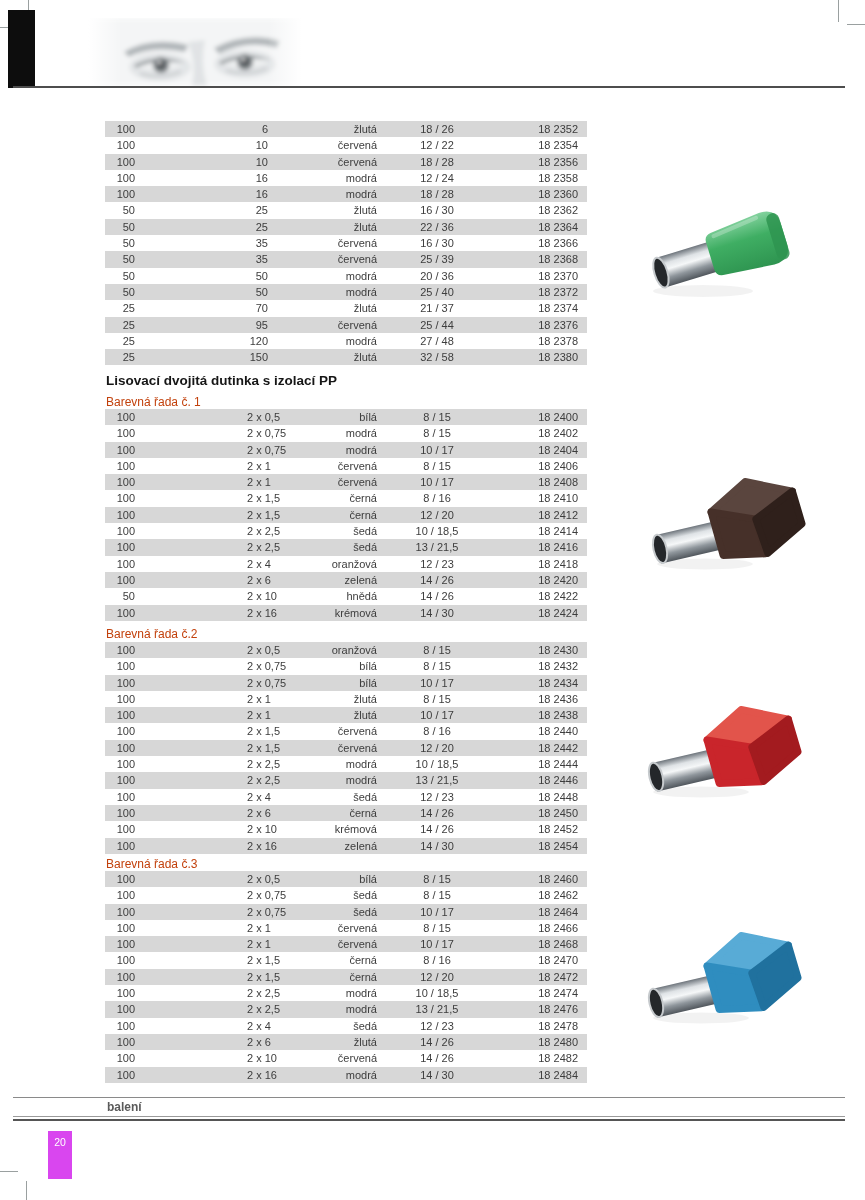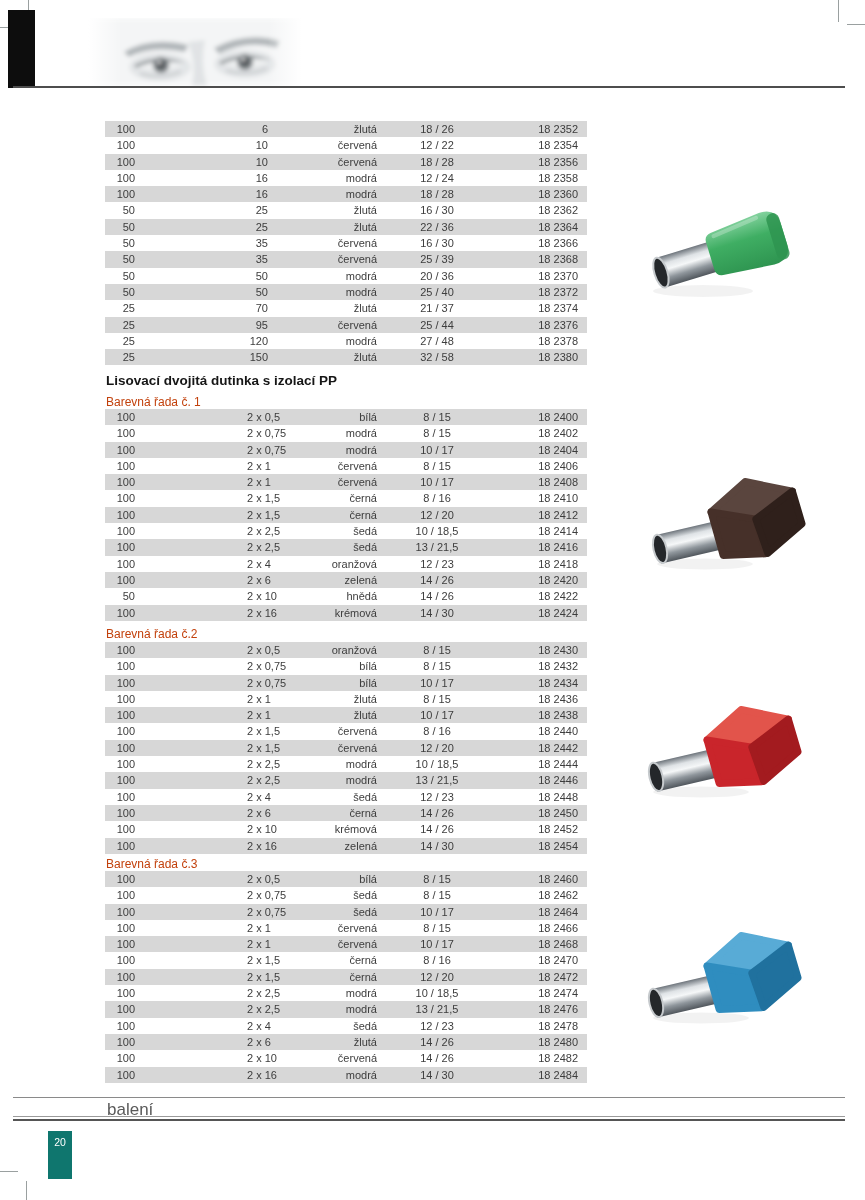--- a/index.html
+++ b/index.html
@@ -29,24 +29,24 @@
   .t-single .c1{text-align:right;padding-right:22px;}
   .t-twin .c1{text-align:left;padding-left:112px;}
   .c2{width:87px;text-align:right;}
   .c3{width:120px;text-align:center;}
   .c4{flex:1;text-align:right;padding-right:9px;}
   
   .sec-title{position:absolute;left:106px;top:373px;font-size:13.5px;font-weight:bold;color:#161616;}
   .sub{position:absolute;left:106px;font-size:12px;font-weight:normal;color:#c2410c;}
   .sub1{top:395px;} .sub2{top:627px;} .sub3{top:857px;text-align:right;}
   
-  .foot-left{position:absolute;left:107px;top:1100px;font-size:17px;color:#5a5a5a;}
+  .foot-left{position:absolute;left:107px;top:1100px;font-size:12px;color:#5a5a5a;font-weight:bold;}
   .foot-right{position:absolute;left:105px;top:1100px;width:482px;text-align:right;
               padding-right:0;font-size:11px;color:#5a5a5a;}
-  .page-badge{position:absolute;left:48px;top:1131px;width:24px;height:48px;background:#0f766e;
+  .page-badge{position:absolute;left:48px;top:1131px;width:24px;height:48px;background:#d946ef;
               color:#ffffff;font-size:10.5px;text-align:center;line-height:22px;}
   
   .product{position:absolute;}
   .p1{left:648px;top:198px;width:150px;height:105px;}
   .p2{left:650px;top:468px;width:160px;height:105px;}
   .p3{left:646px;top:696px;width:160px;height:105px;}
   .p4{left:646px;top:922px;width:160px;height:105px;}
   .product svg{width:100%;height:100%;display:block;}
 </style>
 </head>

